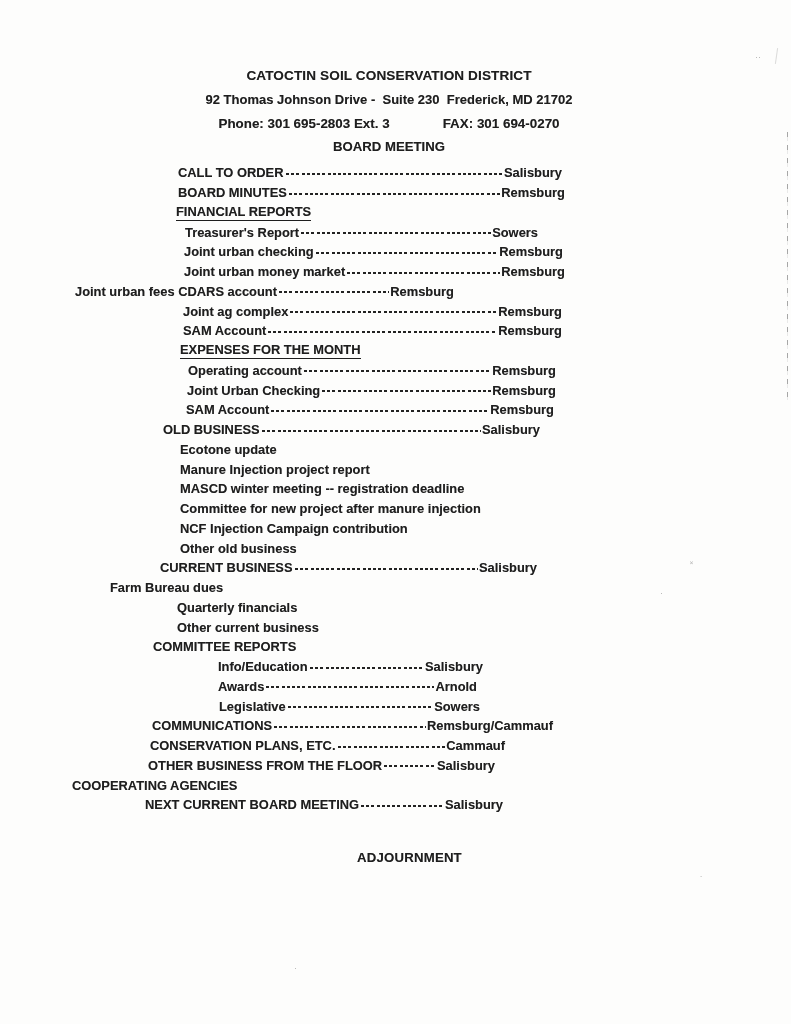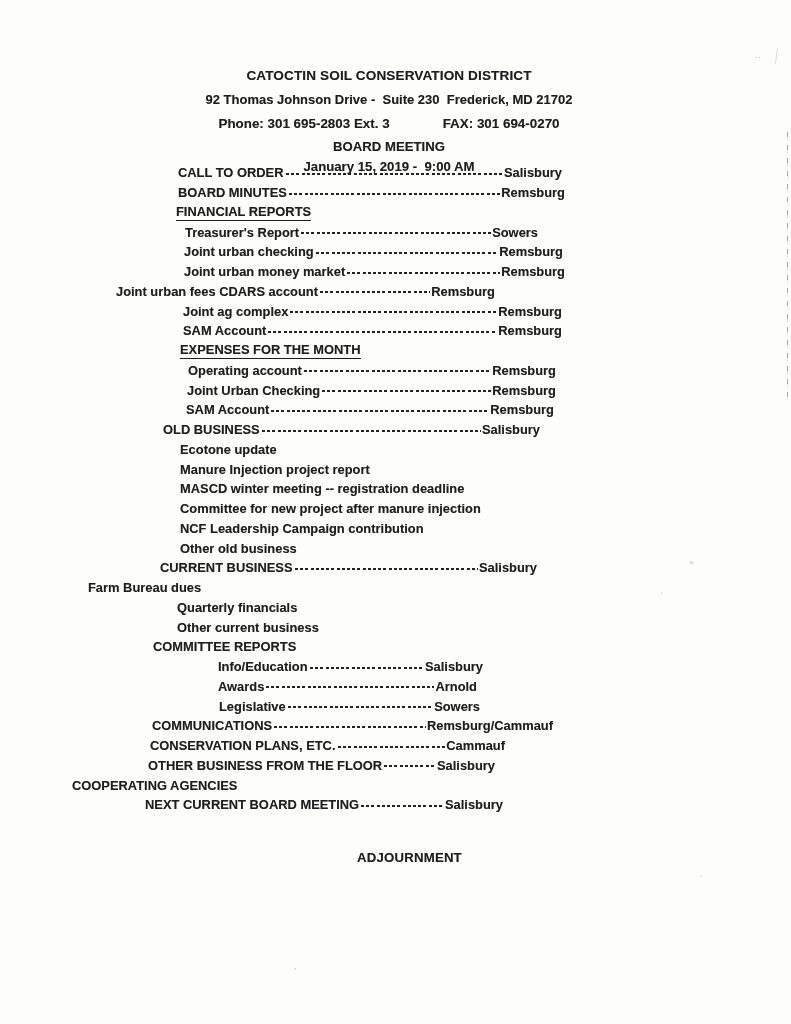--- a/index.html
+++ b/index.html
@@ -42,21 +42,20 @@
 <div class="page">
 
   <div class="hdr">
     <span class="hdr-line hdr-org">CATOCTIN SOIL CONSERVATION DISTRICT</span>
     <span class="hdr-line">92 Thomas Johnson Drive -  Suite 230  Frederick, MD 21702</span>
     <div class="phone-fax">
       <span>Phone: 301 695-2803 Ext. 3</span>
       <span>FAX: 301 694-0270</span>
     </div>
     <span class="hdr-line hdr-meeting">BOARD MEETING</span>
-    <span class="hdr-line hdr-date">January 15, 2019 -  9:00 AM</span>
   </div>
 
   <div class="agenda">
 
     <div class="row" style="margin-left:178px;width:384px">
       <span class="lbl">CALL TO ORDER</span>
       <span class="leader"></span>
       <span class="who">Salisbury</span>
     </div>
 
@@ -81,21 +80,21 @@
       <span class="leader"></span>
       <span class="who">Remsburg</span>
     </div>
 
     <div class="row" style="margin-left:184px;width:381px">
       <span class="lbl">Joint urban money market</span>
       <span class="leader"></span>
       <span class="who">Remsburg</span>
     </div>
 
-    <div class="row" style="margin-left:116px;width:379px">
+    <div class="row" style="margin-left:75px;width:379px">
       <span class="lbl">Joint urban fees CDARS account</span>
       <span class="leader"></span>
       <span class="who">Remsburg</span>
     </div>
 
     <div class="row" style="margin-left:183px;width:379px">
       <span class="lbl">Joint ag complex</span>
       <span class="leader"></span>
       <span class="who">Remsburg</span>
     </div>
@@ -140,33 +139,33 @@
     <div class="row" style="margin-left:180px">
       <span class="lbl">Manure Injection project report</span>
     </div>
     <div class="row" style="margin-left:180px">
       <span class="lbl">MASCD winter meeting -- registration deadline</span>
     </div>
     <div class="row" style="margin-left:180px">
       <span class="lbl">Committee for new project after manure injection</span>
     </div>
     <div class="row" style="margin-left:180px">
-      <span class="lbl">NCF Leadership Campaign contribution</span>
+      <span class="lbl">NCF Injection Campaign contribution</span>
     </div>
     <div class="row" style="margin-left:180px">
       <span class="lbl">Other old business</span>
     </div>
 
     <div class="row" style="margin-left:160px;width:377px">
       <span class="lbl">CURRENT BUSINESS</span>
       <span class="leader"></span>
       <span class="who">Salisbury</span>
     </div>
 
-    <div class="row" style="margin-left:88px">
+    <div class="row" style="margin-left:110px">
       <span class="lbl">Farm Bureau dues</span>
     </div>
     <div class="row" style="margin-left:177px">
       <span class="lbl">Quarterly financials</span>
     </div>
     <div class="row" style="margin-left:177px">
       <span class="lbl">Other current business</span>
     </div>
 
     <div class="row" style="margin-left:153px">

